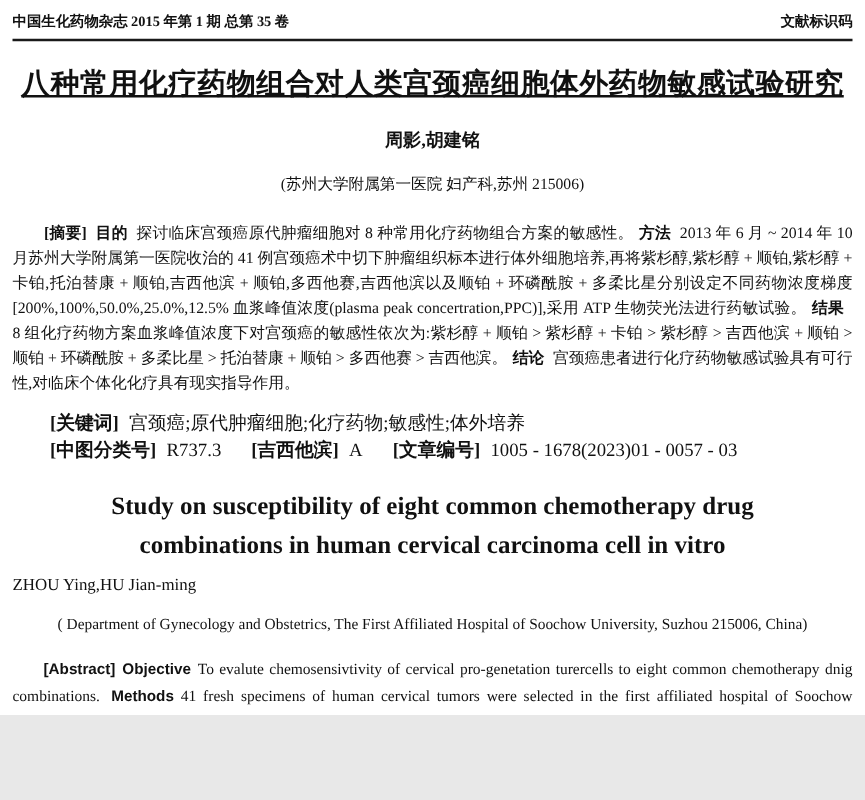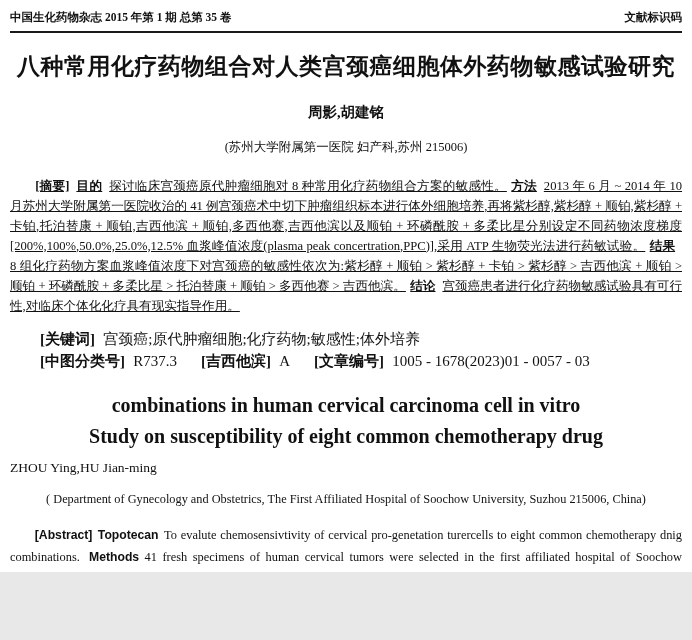--- a/index.html
+++ b/index.html
@@ -11,29 +11,28 @@
   
   .jheader{
     display:flex;justify-content:space-between;align-items:flex-end;
     font-size:11.5px;padding:4px 0 6px 0;border-bottom:2.5px solid #1a1a1a;
     font-weight:bold;
   }
   
   .title-zh{
     margin-top:20px;text-align:center;
     font-family:"Liberation Sans","DejaVu Sans",sans-serif;
-    font-weight:bold;font-size:23px;letter-spacing:0.5px;line-height:1.2;
+    font-weight:bold;font-size:23px;letter-spacing:0.5px;line-height:1.2;text-decoration:underline;
   }
   .authors-zh{margin-top:22px;text-align:center;font-size:14.5px;font-weight:bold;}
   .affil-zh{margin-top:17px;text-align:center;font-size:12.5px;}
   
   .abs-zh{
     margin-top:20px;font-size:12.6px;line-height:20px;text-align:justify;
     text-indent:2em;
-    text-decoration:underline;
   }
   .lbl{font-weight:bold;margin-right:0.55em;}
   .lbl-mid{font-weight:bold;margin-left:0.35em;margin-right:0.55em;}
   .meta-line{font-size:15px;line-height:22px;text-indent:2em;text-align:left;}
   .meta-line .val{margin-right:1.6em;}
   
   .title-en{
     margin-top:18px;text-align:center;font-weight:bold;font-size:20px;line-height:1.55;
     font-family:"Liberation Serif","DejaVu Serif",serif;
   }
@@ -73,26 +72,26 @@
 
   <div class="meta-line">
     <span class="lbl">[关键词]</span><span>宫颈癌;原代肿瘤细胞;化疗药物;敏感性;体外培养</span>
   </div>
 
   <div class="meta-line">
     <span class="lbl">[中图分类号]</span><span class="val">R737.3</span><span class="lbl">[吉西他滨]</span><span class="val">A</span><span class="lbl">[文章编号]</span><span>1005 - 1678(2023)01 - 0057 - 03</span>
   </div>
 
   <div class="title-en">
+    <div>Study on susceptibility of eight common chemotherapy drug</div>
     <div>combinations in human cervical carcinoma cell in vitro</div>
-    <div>Study on susceptibility of eight common chemotherapy drug</div>
   </div>
 
   <div class="authors-en">ZHOU Ying,HU Jian-ming</div>
 
   <div class="affil-en">( Department of Gynecology and Obstetrics, The First Affiliated Hospital of Soochow University, Suzhou 215006, China)</div>
 
   <p class="abs-en">
-    <span class="slbl">[Abstract]</span><span class="slbl">Topotecan</span><span>To evalute chemosensivtivity of cervical pro-genetation turercells to eight common chemotherapy dnig combinations.</span>
+    <span class="slbl">[Abstract]</span><span class="slbl">Objective</span><span>To evalute chemosensivtivity of cervical pro-genetation turercells to eight common chemotherapy dnig combinations.</span>
     <span class="slbl-mid">Methods</span><span>41 fresh specimens of human cervical tumors were selected in the first affiliated hospital of Soochow university from June 2013 to October 2014, then the cells were cultured. The sensitivity of combinations were tested using ATP-bioluminesence method: taxol ( TAX ), TAX + cisplatin (DDP), TAX + carboplatin ( CBP), topotecan + DDP, gemcitabine ( GEM) + DDP, docetaxel, GEM and DDP + cyclophosphamide ( CTX) + doxoru (ADM) in different concentrations[ 200%, 100%, 50.0%, 25.0%, 12.5% plasma peak concentration ( PPC) ].</span><span class="slbl-mid">Results</span><span>The chemosensitivities priority of cervical carcinoma to eight anticancer drugs in plasma peak concentration: TAX + DDP &gt; TAX + CBP &gt; TAX &gt; GEM + DDP &gt; DDP + CTX + ADM &gt; Topotecan + DDP &gt; Docetaxel &gt; GEM.</span>
   </p>
 
 </div>
 
 </body></html>

